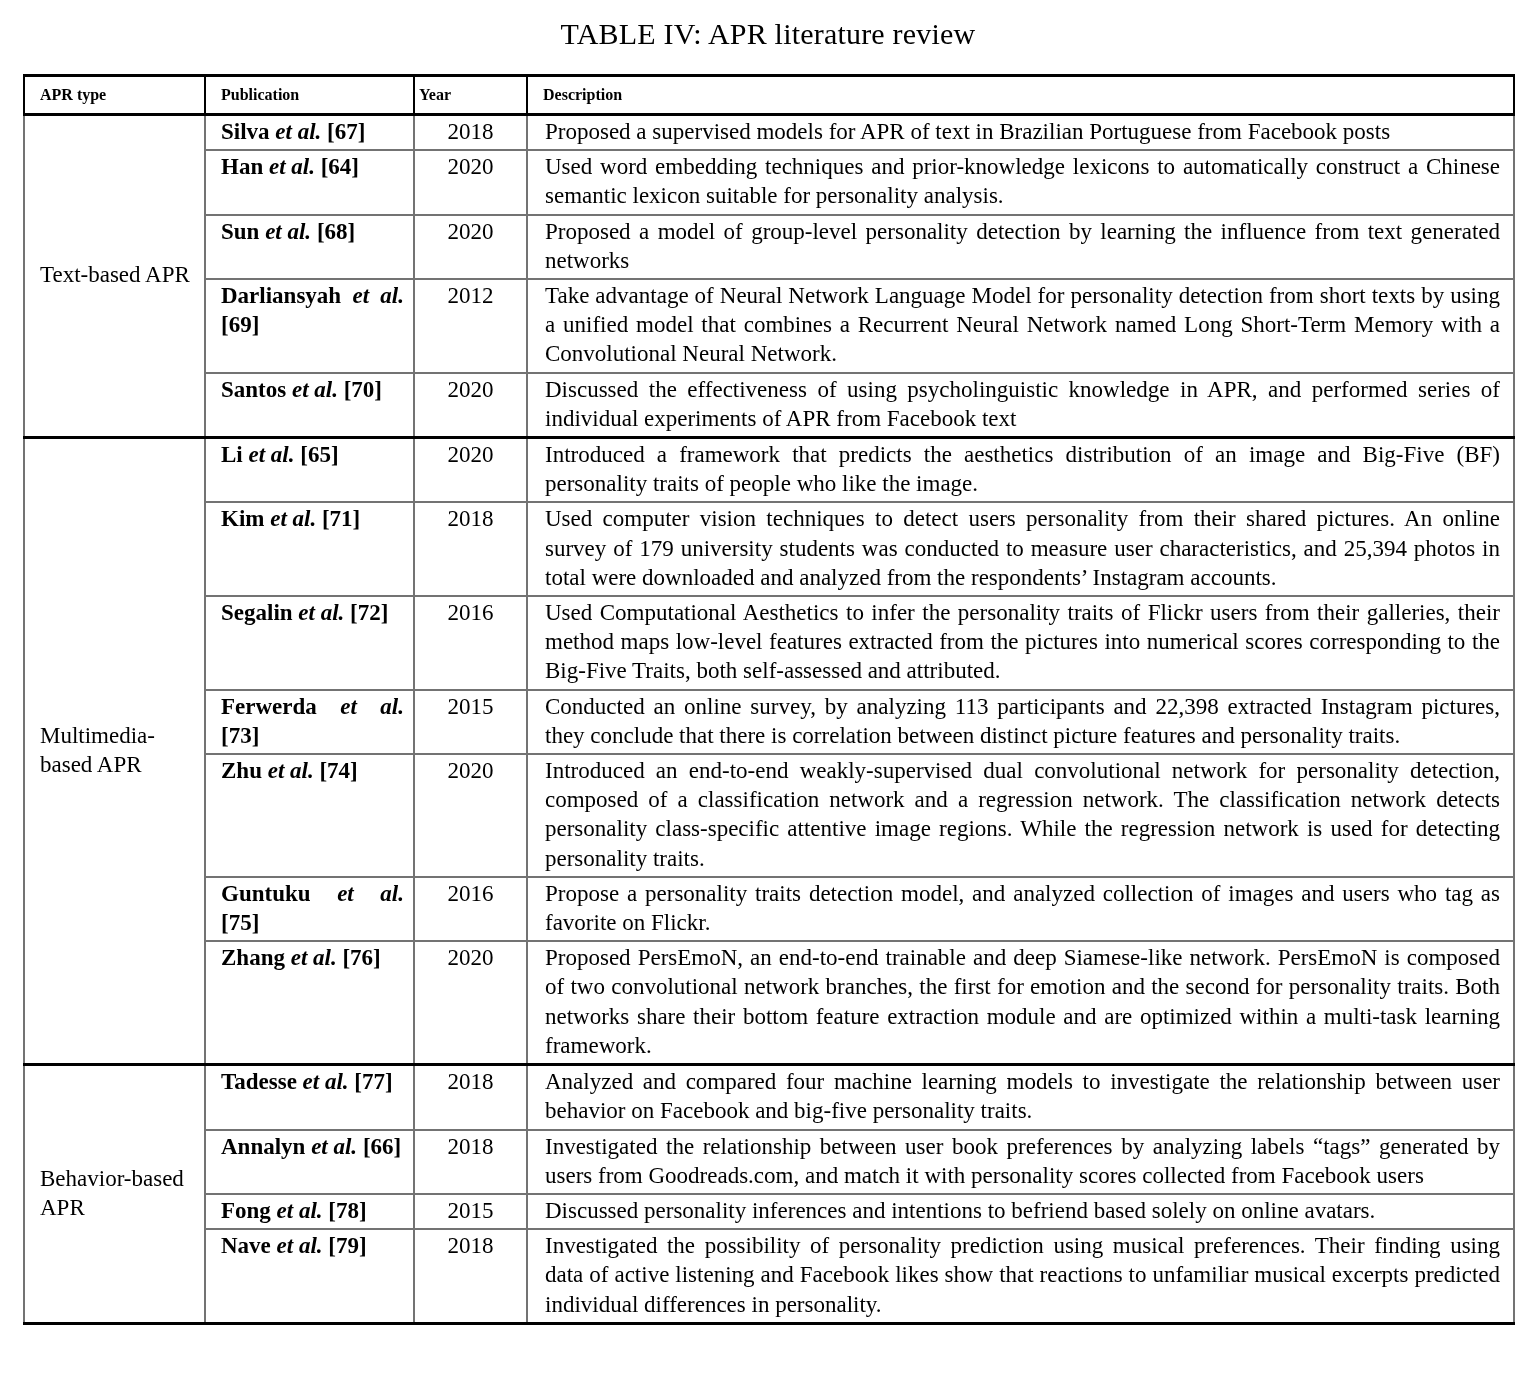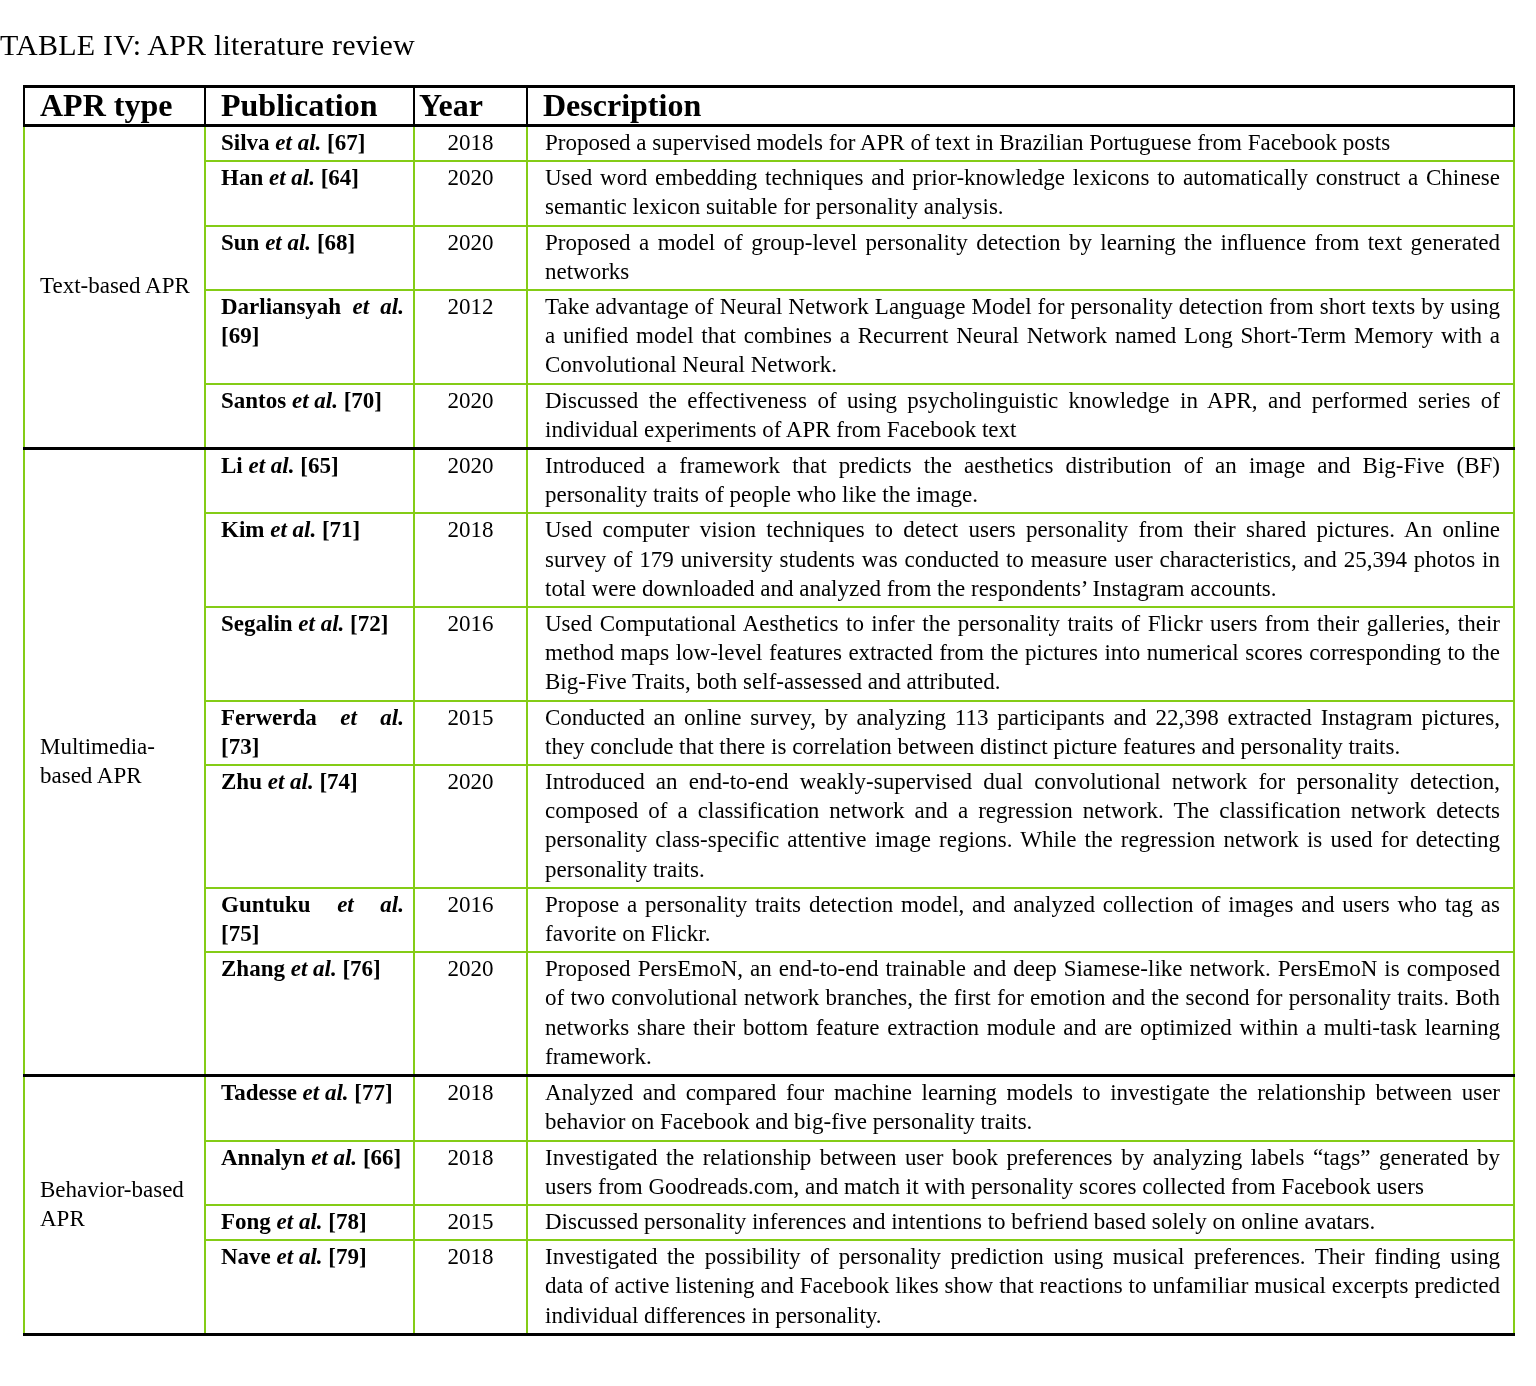--- a/index.html
+++ b/index.html
@@ -5,58 +5,59 @@
   * { margin: 0; padding: 0; box-sizing: border-box; }
   html, body {
     width: 1536px;
     background: #ffffff;
     color: #000000;
     font-family: "Liberation Serif", serif;
   }
   body { height: 1386px; overflow: hidden; }
 
   .caption {
+    text-align: center;
     font-size: 30px;
     font-weight: 400;
-    margin-top: 28px;
+    margin-top: 17px;
     letter-spacing: 0.2px;
   }
 
   table.review {
     border-collapse: collapse;
     table-layout: fixed;
     width: 1490px;
     margin: 23px 0 0 23px;
     border-left: 2px solid #000;
     border-right: 2px solid #000;
     border-top: 3px solid #000;
     border-bottom: 3px solid #000;
   }
 
   col.c-type { width: 181px; }
   col.c-pub  { width: 209px; }
   col.c-year { width: 113px; }
   col.c-desc { width: 987px; }
 
   th {
-    font-size: 32px;
+    font-size: 16px;
     font-weight: 700;
     text-align: left;
     padding: 3px 10px 4px 15px;
     border: 2px solid #000;
     border-bottom: 3px solid #000;
     line-height: 29px;
   }
   th.h-year { text-align: left; padding-left: 4px; padding-right: 4px; }
 
   td {
     font-size: 23px;
     line-height: 29.2px;
     vertical-align: top;
-    border: 2px solid #84cc16;
+    border: 2px solid #737373;
     padding: 1px 10px 3px 15px;
   }
   tr.group-start td { border-top: 3px solid #000; }
 
   td.type-cell {
     vertical-align: middle;
     text-align: left;
     padding-right: 8px;
   }
   td.pub-cell  { text-align: justify; padding-right: 9px; font-weight: bold; }

